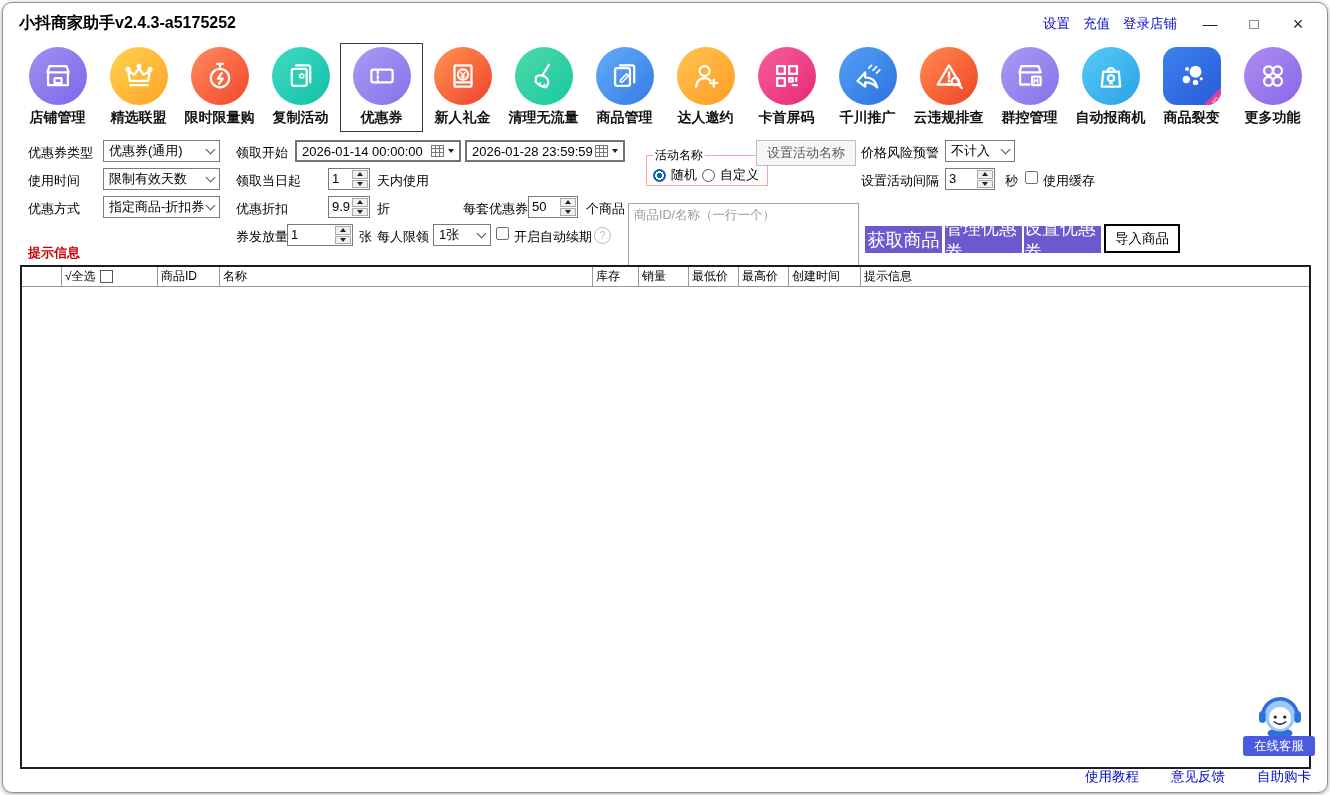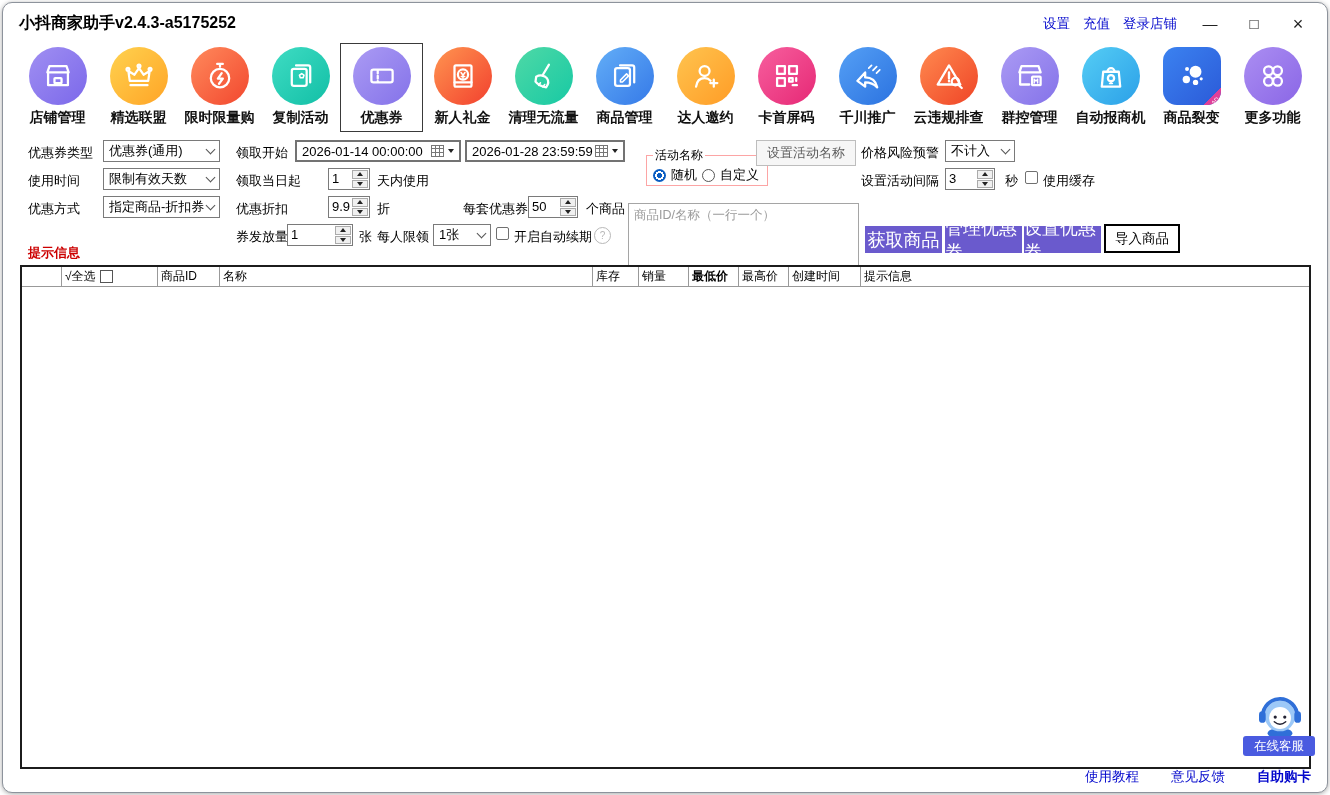--- a/index.html
+++ b/index.html
@@ -416,21 +416,21 @@
           </div>
           <div class="th" style="width: 373px;">
             <span>名称</span>
           </div>
           <div class="th" style="width: 46px;">
             <span>库存</span>
           </div>
           <div class="th" style="width: 50px;">
             <span>销量</span>
           </div>
-          <div class="th" style="width: 50px; font-weight: bold;">
+          <div class="th" style="width: 50px;">
             <span>最低价</span>
           </div>
           <div class="th" style="width: 50px;">
             <span>最高价</span>
           </div>
           <div class="th" style="width: 72px;">
             <span>创建时间</span>
           </div>
           <div class="th flex">
             <span>提示信息</span>
@@ -449,17 +449,17 @@
         <rect x="45" y="15" width="7" height="12" rx="3.5" fill="#2f6fd8"></rect>
         <circle cx="25" cy="21" r="1.7" fill="#223"></circle>
         <circle cx="35" cy="21" r="1.7" fill="#223"></circle>
         <path d="M24 26 q6 5 12 0" fill="none" stroke="#223" stroke-width="1.5" stroke-linecap="round"></path>
       </svg>
     </div>
     <div class="svc-btn">在线客服</div>
     <div class="footer-links">
         <span class="lnk" style="margin: 0px;">使用教程</span>
         <span class="lnk" style="margin: 0px;">意见反馈</span>
-        <span class="lnk" style="margin: 0px; font-weight: bold;">自助购卡</span>
+        <span class="lnk" style="margin: 0px;">自助购卡</span>
       </div>
 
   </div>
 </div>
 
 </body></html>

